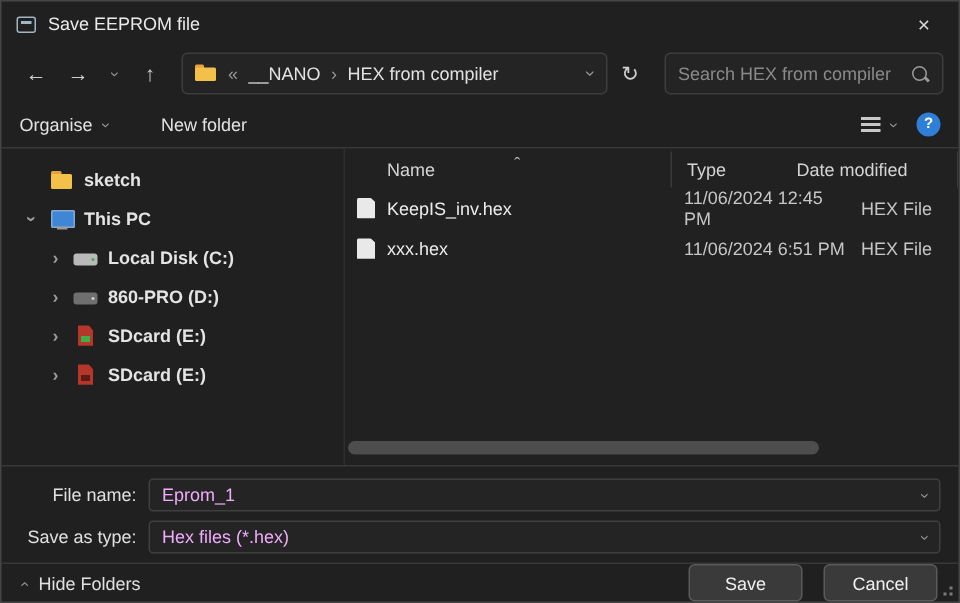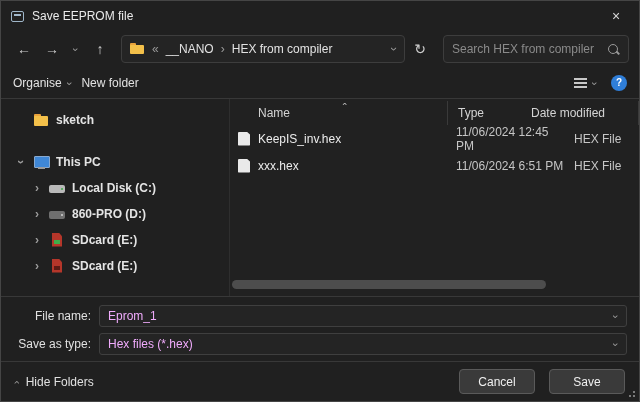--- a/index.html
+++ b/index.html
@@ -29,33 +29,33 @@
   .bc-sep { color:#9a9a9a; font-size:12px; }
   .addr-chev { margin-left:auto; color:#9a9a9a; font-size:12px; }
   .searchbox { flex:1; height:28px; margin-left:8px; background:#242424; border:1px solid #3d3d3d; border-radius:4px; display:flex; align-items:center; padding:0 8px; }
   .searchbox input { flex:1; background:transparent; border:none; outline:none; color:#dddddd; font-family:"Liberation Sans", sans-serif; font-size:12px; }
   .searchbox input::placeholder { color:#8a8a8a; }
   .mag-icon { width:13px; height:13px; position:relative; flex:none; }
   .mag-icon::before { content:""; position:absolute; left:1px; top:1px; width:8px; height:8px; border:1.5px solid #9a9a9a; border-radius:50%; }
   .mag-icon::after { content:""; position:absolute; left:9px; top:9px; width:4px; height:1.5px; background:#9a9a9a; transform:rotate(45deg); }
 
   
-  .commandbar { height:32px; flex:none; display:flex; align-items:center; padding:0 12px; gap:10px; border-bottom:1px solid #383838; }
+  .commandbar { height:32px; flex:none; display:flex; align-items:center; padding:0 12px; gap:36px; border-bottom:1px solid #383838; }
   .cmd-item { display:flex; align-items:center; gap:6px; color:#e2e2e2; }
   .cmd-chev { color:#9a9a9a; font-size:11px; }
   .cmd-right { margin-left:auto; display:flex; align-items:center; gap:14px; }
   .view-icon { width:13px; height:10px; flex:none; background:linear-gradient(#c8c8c8 0 2px, transparent 2px 4px, #c8c8c8 4px 6px, transparent 6px 8px, #c8c8c8 8px 10px); }
   .help-btn { width:16px; height:16px; border-radius:50%; background:#2f7ed8; color:#ffffff; font-size:10px; font-weight:bold; display:flex; align-items:center; justify-content:center; }
 
   
   .main { flex:1; display:flex; overflow:hidden; }
   .sidebar { width:228px; flex:none; padding-top:8px; overflow:hidden; }
   .tree-item { height:26px; display:flex; align-items:center; gap:6px; padding-left:10px; margin:0 4px; border-radius:4px; color:#e4e4e4;font-weight:bold; }
   .tree-item[data-indent="1"] { padding-left:26px; }
-  .tree-item[data-gap="1"] { margin-top:16px; }
+  .tree-item[data-gap="1"] { }
   .tree-chev { width:12px; text-align:center; color:#9c9c9c; font-size:12px; flex:none; }
   .tree-chev::before { content:"›"; display:inline-block; line-height:1; }
   .tree-chev[data-chev="expanded"]::before { transform:rotate(90deg); }
   .tree-chev[data-chev="none"] { visibility:hidden; }
   .tree-icon { width:17px; height:15px; position:relative; flex:none; }
   .tree-icon[data-icon="folder"]::before { content:""; position:absolute; left:1px; top:1px; width:7px; height:4px; background:#e9a23b; border-radius:1px; }
   .tree-icon[data-icon="folder"]::after { content:""; position:absolute; left:1px; top:3px; width:14px; height:10px; background:#f3c04a; border-radius:1px; }
   .tree-icon[data-icon="pc"]::before { content:""; position:absolute; left:1px; top:1px; width:14px; height:10px; background:#3f87d6; border:1px solid #88a9cf; border-radius:1px; }
   .tree-icon[data-icon="pc"]::after { content:""; position:absolute; left:5px; top:12px; width:7px; height:2px; background:#9a9a9a; }
   .tree-icon[data-icon="drive"]::before { content:""; position:absolute; left:0; top:4px; width:16px; height:8px; background:#b9b9b9; border-radius:2px; }
@@ -83,21 +83,21 @@
   .hscroll-thumb { width:79%; height:100%; background:#4d4d4d; border-radius:5px; }
 
   
   .fields { flex:none; border-top:1px solid #383838; padding:8px 12px 0 12px; }
   .field-row { display:flex; align-items:center; height:22px; margin-bottom:6px; }
   .field-label { width:86px; text-align:right; padding-right:8px; color:#e0e0e0; white-space:nowrap; }
   .combo { flex:1; height:22px; background:#242424; border:1px solid #3f3f3f; border-radius:3px; display:flex; align-items:center; padding:0 8px; color:#f0abfc; }
   .combo-chev { margin-left:auto; color:#9a9a9a; font-size:11px; }
 
   
-  .footer { height:40px; flex:none; border-top:1px solid #383838; display:flex; align-items:center; padding:0 14px; }
+  .footer { height:26px; flex:none; border-top:1px solid #383838; display:flex; align-items:center; padding:0 14px; }
   .hide-folders { display:flex; align-items:center; gap:7px; color:#e0e0e0; }
   .hf-chev { color:#9a9a9a; font-size:11px; }
   .footer-btns { margin-left:auto; display:flex; gap:14px; }
   .btn { width:76px; height:25px; background:#3a3a3a; border:1px solid #5a5a5a; border-radius:4px; color:#f0f0f0; font-size:12px; display:flex; align-items:center; justify-content:center; }
   .grip { position:absolute; right:4px; bottom:4px; width:9px; height:9px; }
   .grip::before { content:""; position:absolute; right:0; bottom:0; width:2px; height:2px; background:#7a7a7a; box-shadow:0 -4px #7a7a7a, -4px 0 #7a7a7a; }
 </style>
 </head>
 <body>
 
@@ -246,19 +246,19 @@
       </div>
     </div>
   </div>
 
   <div class="footer">
     <div class="hide-folders">
       <span class="hf-chev chev chev-u"></span>
       <span>Hide Folders</span>
     </div>
     <div class="footer-btns">
+      <div class="btn">Save</div>
       <div class="btn">Cancel</div>
-      <div class="btn">Save</div>
     </div>
   </div>
 
   <div class="grip"></div>
 </div>
 
 </body></html>

